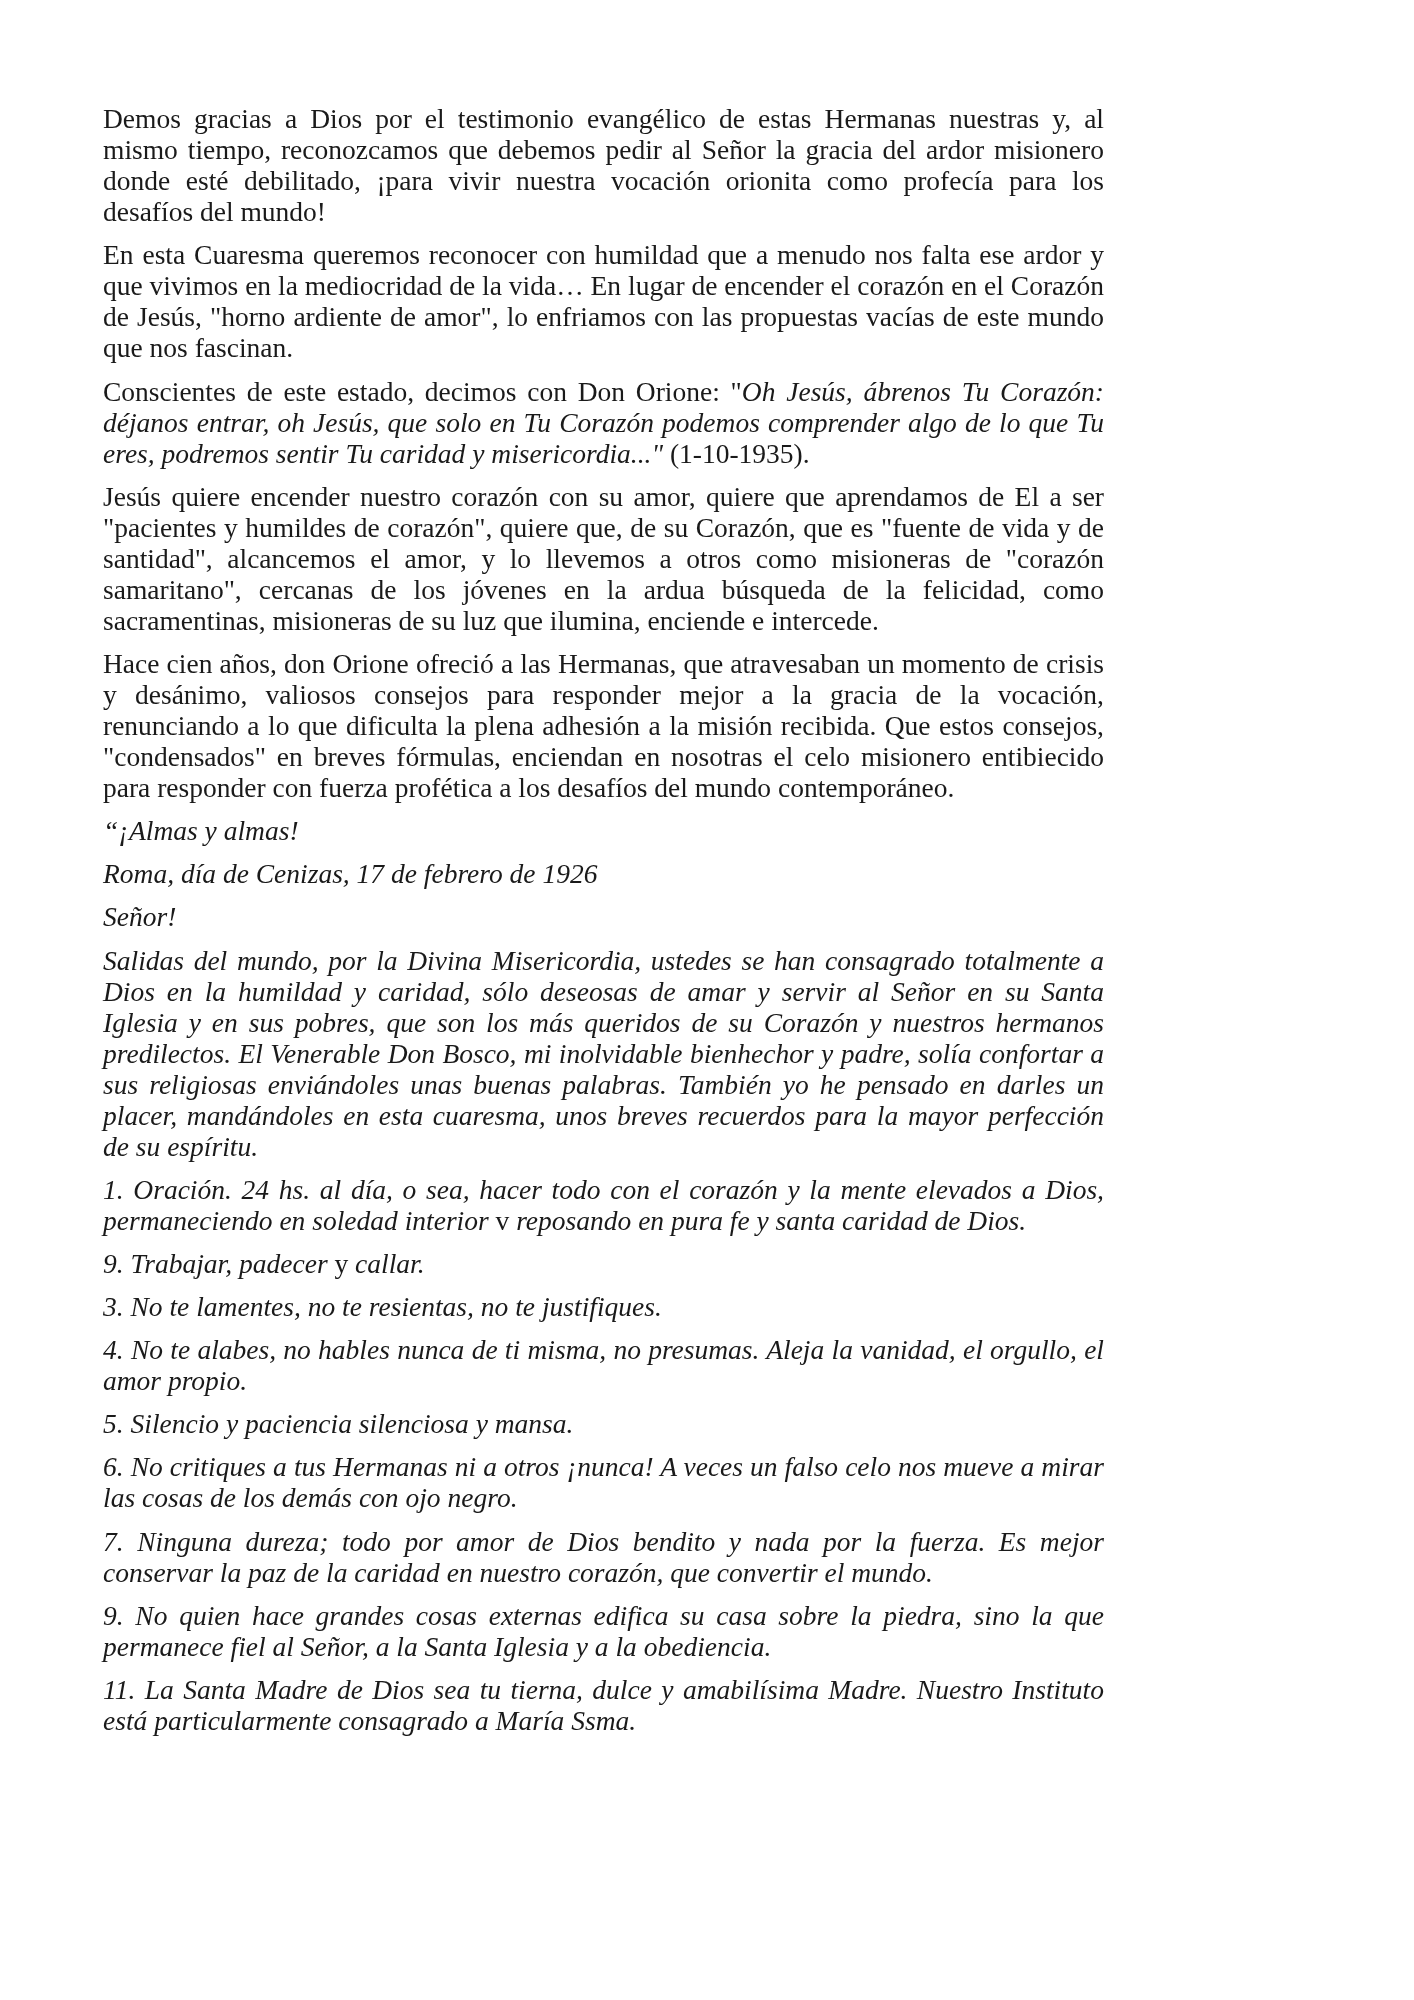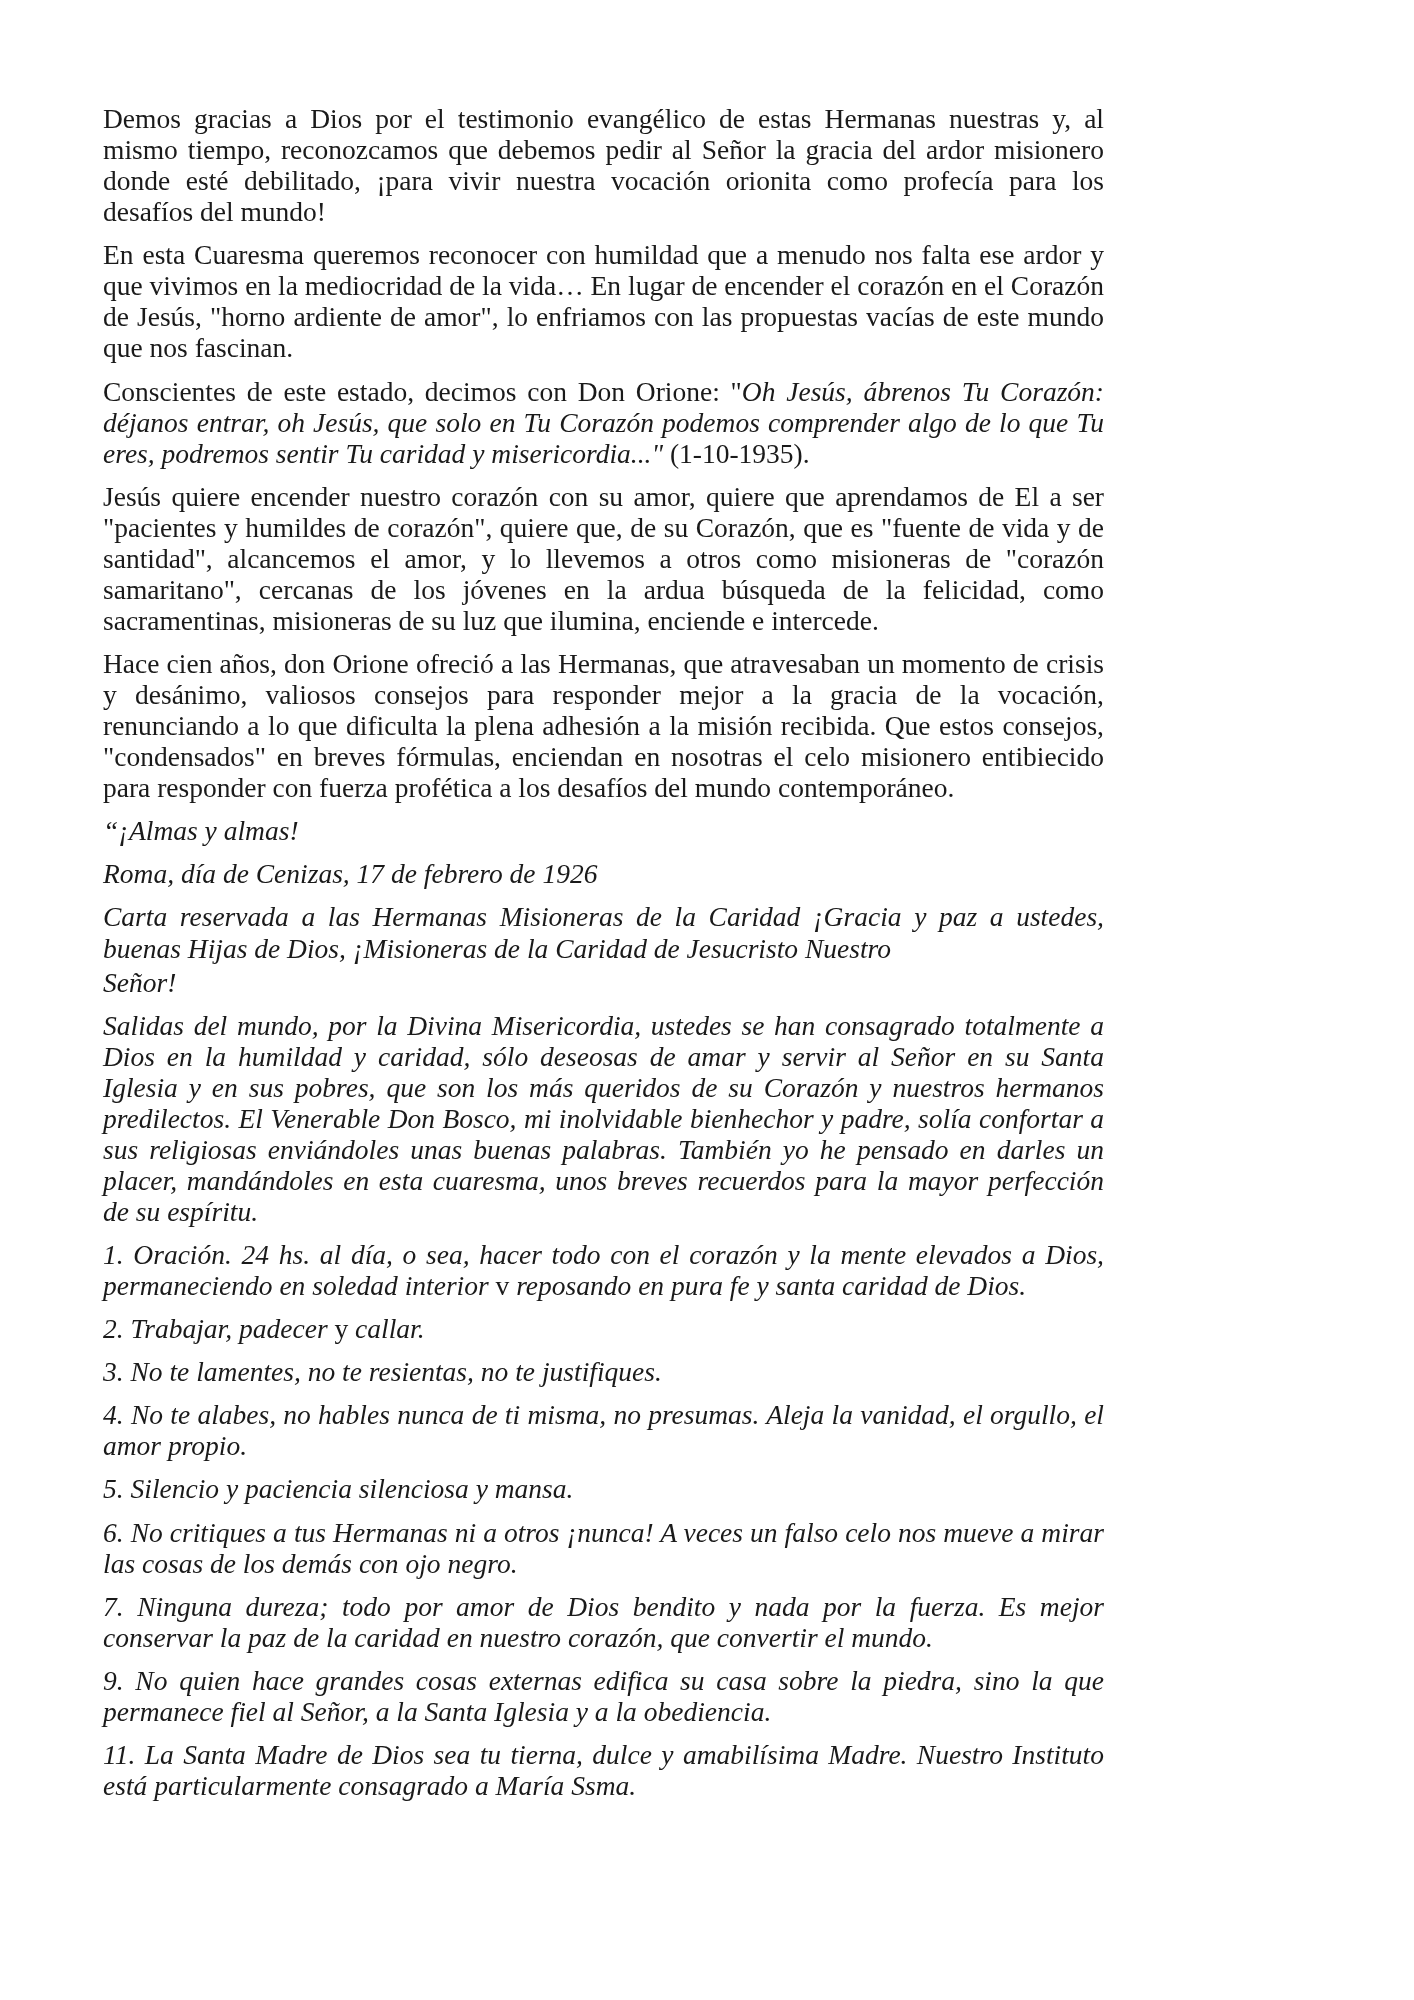--- a/index.html
+++ b/index.html
@@ -41,25 +41,24 @@
 
 <div class="page" style="color: rgb(26, 26, 26); background: rgb(255, 255, 255);">
   <div id="doc-body">
       <p><span>Demos gracias a Dios por el testimonio evangélico de estas Hermanas nuestras y, al mismo tiempo, reconozcamos que debemos pedir al Señor la gracia del ardor misionero donde esté debilitado, ¡para vivir nuestra vocación orionita como profecía para los desafíos del mundo!</span></p>
       <p><span>En esta Cuaresma queremos reconocer con humildad que a menudo nos falta ese ardor y que vivimos en la mediocridad de la vida… En lugar de encender el corazón en el Corazón de Jesús, "horno ardiente de amor", lo enfriamos con las propuestas vacías de este mundo que nos fascinan.</span></p>
       <p><span>Conscientes de este estado, decimos con Don Orione: "</span><span class="i">Oh Jesús, ábrenos Tu Corazón: déjanos entrar, oh Jesús, que solo en Tu Corazón podemos comprender algo de lo que Tu eres, podremos sentir Tu caridad y misericordia..."</span><span> (1-10-1935).</span></p>
       <p><span>Jesús quiere encender nuestro corazón con su amor, quiere que aprendamos de El a ser "pacientes y humildes de corazón", quiere que, de su Corazón, que es "fuente de vida y de santidad", alcancemos el amor, y lo llevemos a otros como misioneras de "corazón samaritano", cercanas de los jóvenes en la ardua búsqueda de la felicidad, como sacramentinas, misioneras de su luz que ilumina, enciende e intercede.</span></p>
       <p><span>Hace cien años, don Orione ofreció a las Hermanas, que atravesaban un momento de crisis y desánimo, valiosos consejos para responder mejor a la gracia de la vocación, renunciando a lo que dificulta la plena adhesión a la misión recibida. Que estos consejos, "condensados" en breves fórmulas, enciendan en nosotras el celo misionero entibiecido para responder con fuerza profética a los desafíos del mundo contemporáneo.</span></p>
       <p><span class="i">“¡Almas y almas!</span></p>
       <p class="align-right gap-before"><span class="i">Roma, día de Cenizas, 17 de febrero de 1926</span></p>
-      <p class="lh-wide no-gap"><span class="i">Carta reservada a las Hermanas Misioneras de la Caridad ¡Gracia y paz a ustedes, buenas Hijas de Dios, ¡Misioneras de la Caridad de Jesucristo Nuestro</span></p>
       <p><span class="i">Señor!</span></p>
       <p class="lh-airy"><span class="i">Salidas del mundo, por la Divina Misericordia, ustedes se han consagrado totalmente a Dios en la humildad y caridad, sólo deseosas de amar y servir al Señor en su Santa Iglesia y en sus pobres, que son los más queridos de su Corazón y nuestros hermanos predilectos. El Venerable Don Bosco, mi inolvidable bienhechor y padre, solía confortar a sus religiosas enviándoles unas buenas palabras. También yo he pensado en darles un placer, mandándoles en esta cuaresma, unos breves recuerdos para la mayor perfección de su espíritu.</span></p>
       <p class="lh-wide"><span class="i">1. Oración. 24 hs. al día, o sea, hacer todo con el corazón y la mente elevados a Dios, permaneciendo en soledad interior </span><span>v</span><span class="i"> reposando en pura fe y santa caridad de Dios.</span></p>
-      <p><span class="i">2. Trabajar, padecer </span><span>y</span><span class="i"> callar.</span></p>
+      <p><span class="i">9. Trabajar, padecer </span><span>y</span><span class="i"> callar.</span></p>
       <p><span class="i">3. No te lamentes, no te resientas, no te justifiques.</span></p>
       <p class="lh-wide"><span class="i">4. No te alabes, no hables nunca de ti misma, no presumas. Aleja la vanidad, el orgullo, el amor propio.</span></p>
       <p><span class="i">5. Silencio y paciencia silenciosa y mansa.</span></p>
       <p class="lh-tight"><span class="i">6. No critiques a tus Hermanas ni a otros ¡nunca! A veces un falso celo nos mueve a mirar las cosas de los demás con ojo negro.</span></p>
       <p class="lh-tight"><span class="i">7. Ninguna dureza; todo por amor de Dios bendito y nada por la fuerza. Es mejor conservar la paz de la caridad en nuestro corazón, que convertir el mundo.</span></p>
       <p class="lh-tight"><span class="i">9. No quien hace grandes cosas externas edifica su casa sobre la piedra, sino la que permanece fiel al Señor, a la Santa Iglesia y a la obediencia.</span></p>
       <p class="lh-wide"><span class="i">11. La Santa Madre de Dios sea tu tierna, dulce y amabilísima Madre. Nuestro Instituto está particularmente consagrado a María Ssma.</span></p>
     </div>
 </div>
 

